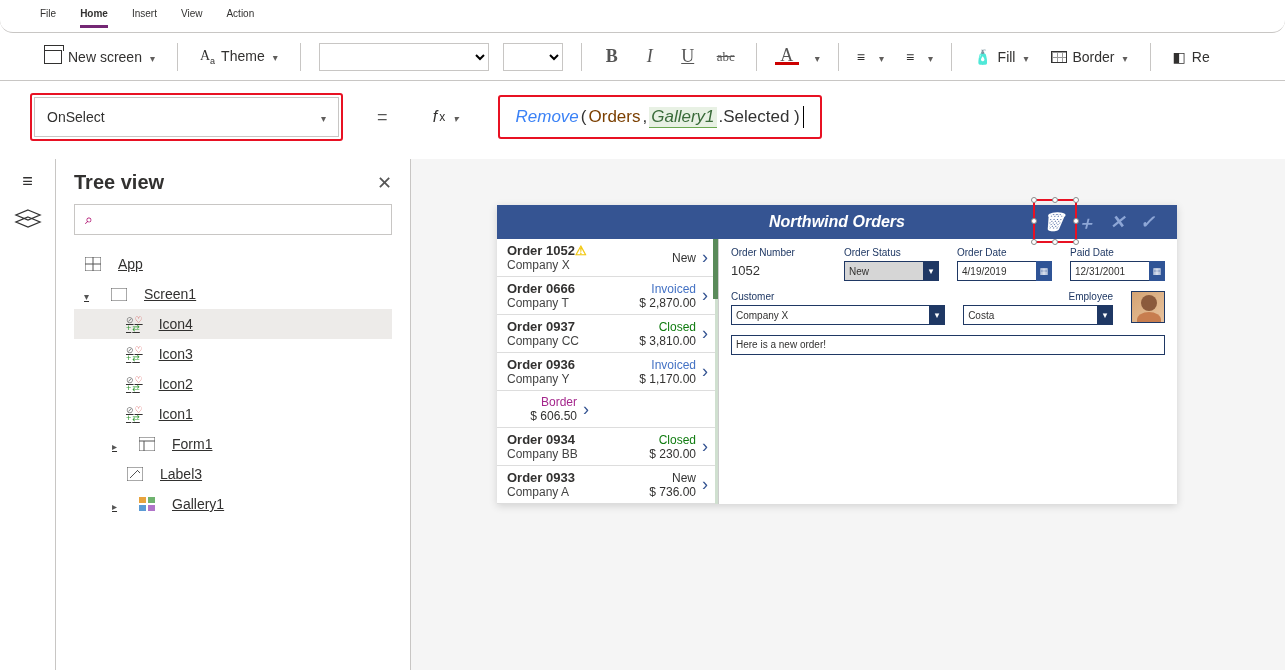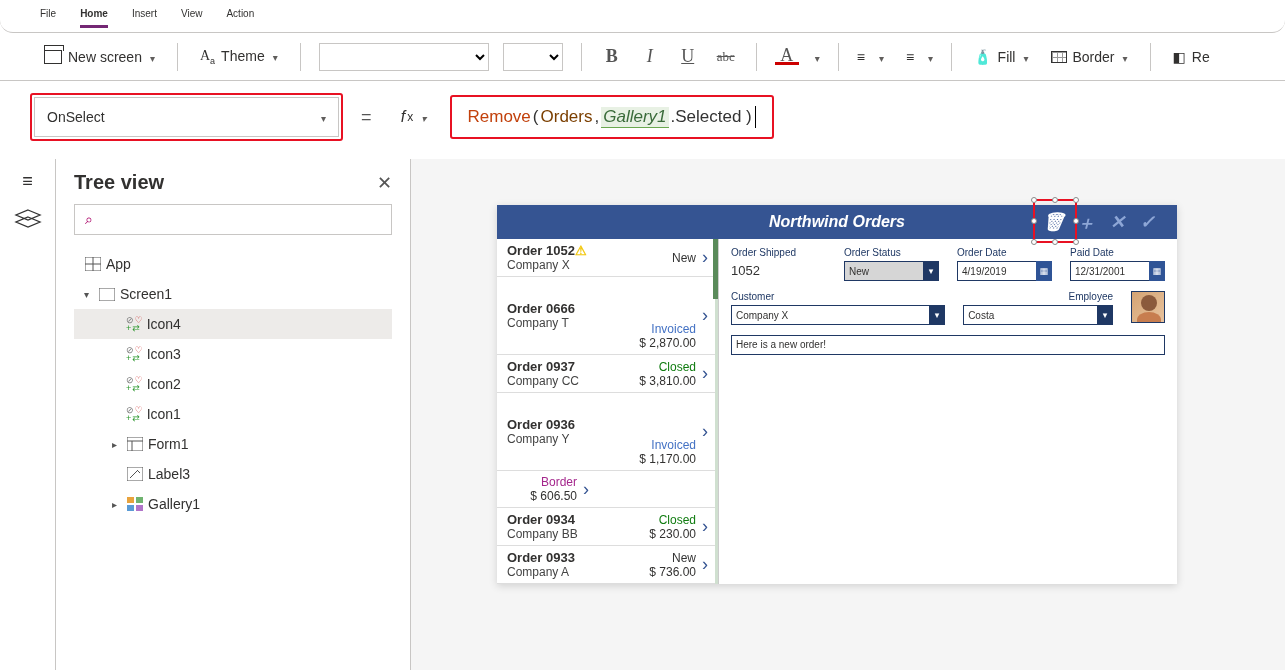--- a/index.html
+++ b/index.html
@@ -30,43 +30,43 @@
   .ribbon .btn { display:flex; align-items:center; gap:6px; cursor:pointer; padding:4px 4px; }
   .ribbon select.dummy { height:28px; border:1px solid var(--border-gray); background:#fff; }
   .chev::after { content:"▾"; font-size:10px; color:var(--subtle-gray); margin-left:2px; }
   .icon-box { width:18px; height:14px; border:1.5px solid var(--text-gray); position:relative; }
   .icon-box::after{ content:""; position:absolute; left:-1.5px; top:-6px; width:18px; height:5px; border:1.5px solid var(--text-gray); border-bottom:none;}
   .fmt { font-family:"Times New Roman",serif; font-size:18px; width:24px; text-align:center; cursor:pointer; color:#555;}
   .fmt.bold{font-weight:bold;} .fmt.under{text-decoration:underline;} .fmt.strike{text-decoration:line-through; font-size:13px;}
   .fmt.ital{font-style:italic;}
 
   
-  .formula-row { display:flex; align-items:center; padding:12px 30px 18px; gap:12px; }
+  .formula-row { display:flex; align-items:center; padding:12px 30px 18px; gap:28px; }
   .red-box { border:2.5px solid var(--red-box); border-radius:3px; }
   .prop-select { width:305px; height:40px; border:1px solid var(--border-gray); display:flex; align-items:center; justify-content:space-between; padding:0 12px; background:#fff; }
   .eq { font-size:18px; color:#555; margin:0 6px;}
   .fx { width:48px; height:38px; display:flex; align-items:center; justify-content:center; gap:2px; font-style:italic; font-family:serif; font-size:16px; cursor:pointer;}
   .formula { height:40px; display:flex; align-items:center; padding:0 14px; font-family:Consolas,monospace; font-size:17px; gap:2px;}
-  .tok-fn{color:#c2410c;} .tok-ds{color:#7b3f00;} .tok-gal{color:#3a6b3a; font-style:italic; background:#e8f1e4; border-bottom:1.5px solid #6aa84f; padding:0 2px;}
+  .tok-fn{color:#3b82f6;font-style:italic;} .tok-ds{color:#7b3f00;} .tok-gal{color:#3a6b3a; font-style:italic; background:#e8f1e4; border-bottom:1.5px solid #6aa84f; padding:0 2px;}
   .tok-plain{color:#333;}
   .caret{ width:1px; height:22px; background:#000; display:inline-block; margin-left:1px;}
 
   
   .main { display:flex; height: calc(670px - 36px - 48px - 70px); }
   .rail { width:56px; border-right:1px solid var(--border-gray); display:flex; flex-direction:column; align-items:center; padding-top:12px; gap:18px;}
   .rail .ham{ font-size:18px; cursor:pointer;}
   .rail .layers{ width:24px; height:18px; position:relative;}
   .rail .layers svg{overflow:visible;}
 
   .tree { width:355px; border-right:1px solid var(--border-gray); padding:12px 18px 0; position:relative;}
   .tree-head{ display:flex; justify-content:space-between; align-items:center; margin-bottom:10px;}
   .tree-head h2{ margin:0; font-size:20px; font-weight:600;}
   .search{ display:flex; align-items:center; gap:8px; border:1px solid var(--border-gray); padding:6px 10px; margin-bottom:14px;}
   .search input{ border:none; outline:none; flex:1; font-size:14px;}
-  .node{ display:flex; align-items:center; gap:4px; padding:7px 4px; cursor:pointer;}
+  .node{ display:flex; align-items:flex-end; gap:16px; padding:7px 4px; cursor:pointer;text-decoration:underline;}
   .node.indent1{ padding-left:10px;} .node.indent2{ padding-left:38px;} .node.indent3{ padding-left:52px;}
   .node.sel{ background:#edebe9;}
   .caret-tree{ font-size:10px; color:#555; width:10px; display:inline-block;}
   .tree-icon{ width:18px; height:16px; display:flex; align-items:center; justify-content:center;}
   .mini-icons{ display:flex; gap:0px; line-height:8px; flex-direction:column;}
   .mini-icons .row{display:flex; gap:1px;}
   .mini-icons span{font-size:9px;}
 
   
   .canvas{ flex:1; background:#f5f5f5; position:relative; }
@@ -81,21 +81,21 @@
   .app-body{ display:flex;}
   .gallery{ width:222px; border-right:1px solid #ccc;}
   .grow{ display:flex; align-items:center; padding:4px 10px; border-bottom:1px solid #ddd; position:relative;}
   .grow .gtxt{ flex:1;}
   .grow .ord{ font-weight:700; font-size:13px;}
   .grow .comp{ font-size:12px; color:#444;}
   .grow .rcol{ text-align:right; font-size:12px; width:70px;}
   .grow .status{ display:block;}
   .grow .chev-r{ color:#355492; font-size:18px; margin-left:6px;}
   .grow .warn{ color:#f2c811; font-size:13px;}
-  .st-new{color:#333;} .st-invoiced{color:var(--invoiced-blue);margin-top:41px;} .st-closed{color:var(--green);} .st-shipped{color:var(--shipped);}
+  .st-new{color:#333;} .st-invoiced{color:var(--invoiced-blue);} .st-closed{color:var(--green);} .st-shipped{color:var(--shipped);}
   .scroll-ind{ position:absolute; right:-3px; top:0; width:5px; height:60px; background:#7aa67a;}
   .gallery{position:relative;}
   .gallery::after{content:""; position:absolute; right:0; top:0; bottom:0; width:3px; background:#d0e0d0;}
   .gallery .scroll-ind{right:0; z-index:2; background:#5a8a5a;}
 
   .detail{ flex:1; padding:8px 12px; font-size:11px;}
   .drow{ display:flex; gap:18px; margin-bottom:10px;}
   .dfield{ flex:1;}
   .dfield label{ display:block; color:#1f3864; font-size:10px; margin-bottom:3px;}
   .dfield .val{ font-size:13px; color:#333; padding:2px 0;}
@@ -393,21 +393,21 @@
                 <div class="ord"><span>Order 0933</span></div>
                 <div class="comp">Company A</div>
               </div>
               <div class="rcol"><span class="status st-new">New</span><span>$ 736.00</span></div>
               <span class="chev-r">›</span>
             </div>
           </div>
         <div class="detail">
           <div class="drow">
             <div class="dfield">
-                <label>Order Shipped</label>
+                <label>Order Number</label>
                 <div class="val">1052</div>
               </div>
             <div class="dfield">
                 <label>Order Status</label>
                 <div class="box sel">
                   <span>New</span>
                   <span class="dd">▾</span>
                 </div>
               </div>
             <div class="dfield">

